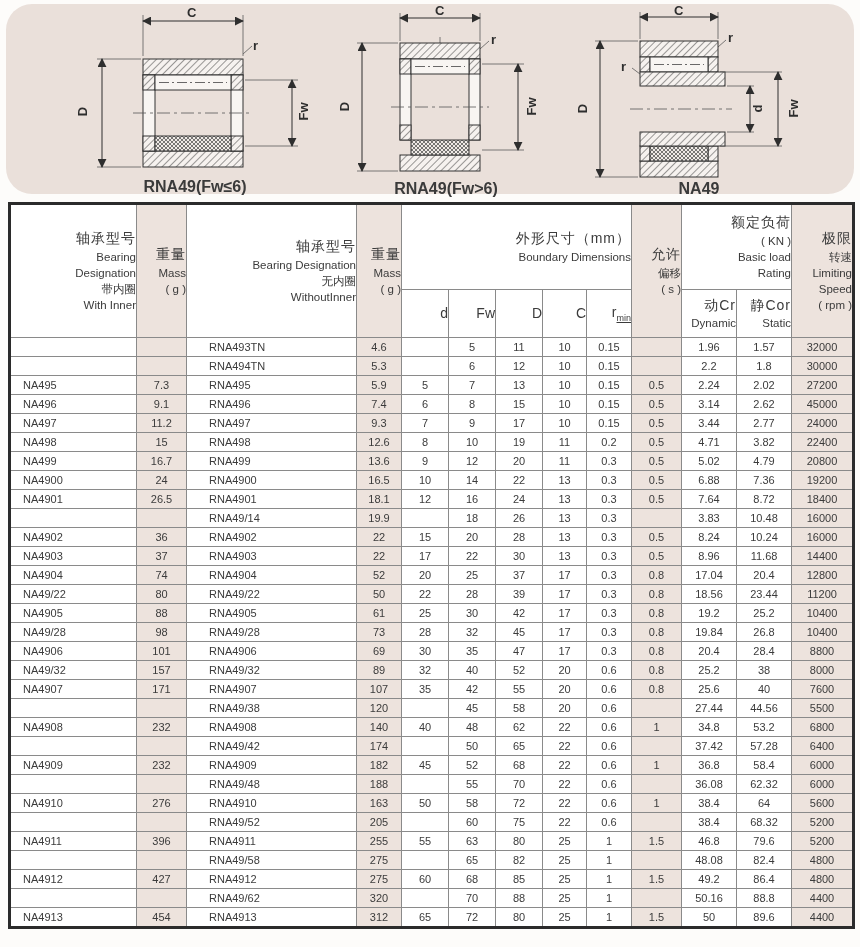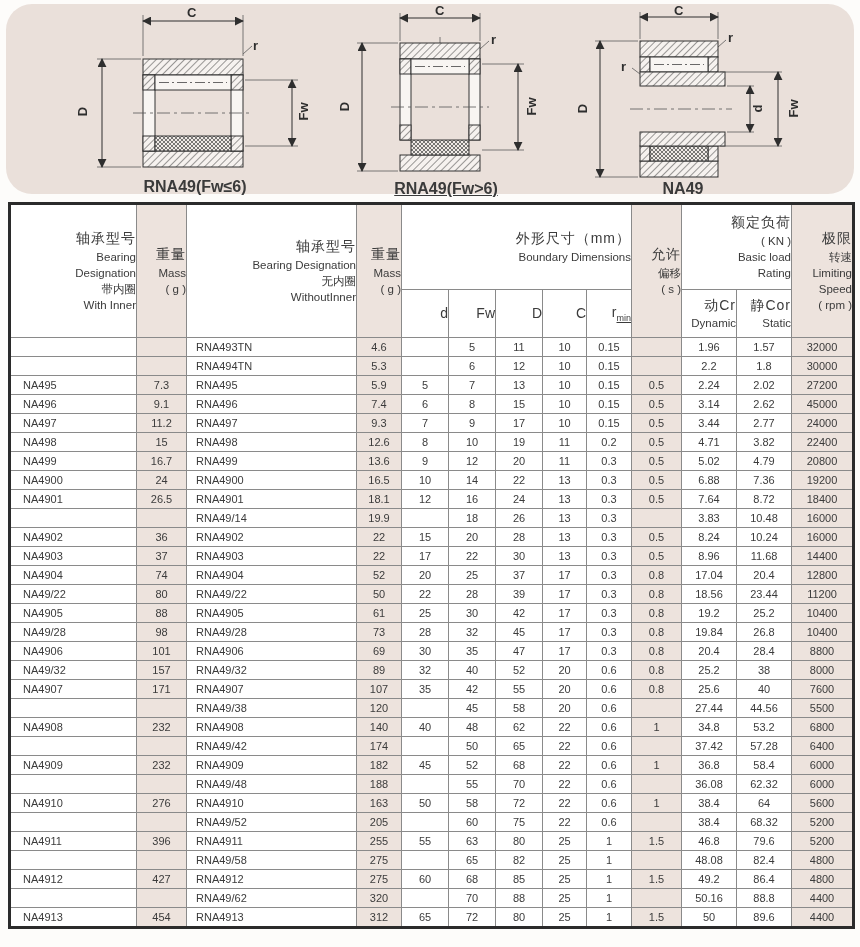--- a/index.html
+++ b/index.html
@@ -41,21 +41,21 @@
     text-align:right;white-space:pre-line;font-size:11.5px;line-height:1.4;
   }
   .spec th.cjk-lead::first-line{font-size:14px;letter-spacing:1px;}
   .spec th.dim{font-size:14px;}
   .spec th.dim sub{font-size:9px;text-decoration:underline;}
   .spec tbody td{
     height:18px;font-size:11px;text-align:center;line-height:18px;
     overflow:hidden;white-space:nowrap;
   }
   .spec td.left{text-align:left;padding-left:12px;}
-  .spec td.left.rna{padding-left:9px;}
+  .spec td.left.rna{padding-left:22px;}
   .shaded{background:#ede3dd;}
 </style>
 </head>
 <body>
 
 <div class="page">
 
   <div class="diagram-panel">
     <svg width="848" height="190" viewBox="0 0 848 190">
       <defs>
@@ -175,22 +175,22 @@
     <span class="dim-label" style="left:485px;top:29px;">r</span>
 
     <span class="dim-label" style="left:668px;top:0px;">C</span>
     <span class="dim-label rot" style="left:572px;top:98px;">D</span>
     <span class="dim-label rot" style="left:748px;top:98px;">d</span>
     <span class="dim-label rot" style="left:778px;top:98px;">Fw</span>
     <span class="dim-label" style="left:722px;top:27px;">r</span>
     <span class="dim-label" style="left:615px;top:56px;">r</span>
 
     <div class="caption" style="left:114px;top:174px;">RNA49(Fw≤6)</div>
-    <div class="caption" style="left:365px;top:176px;text-decoration:underline;">RNA49(Fw&gt;6)</div>
-    <div class="caption" style="left:602px;top:176px;">NA49</div>
+    <div class="caption" style="left:365px;top:176px;">RNA49(Fw&gt;6)</div>
+    <div class="caption" style="left:618px;top:176px;">NA49</div>
   </div>
 
   <table class="spec">
     <colgroup>
       <col style="width:127px">
         <col style="width:50px">
         <col style="width:170px">
         <col style="width:45px">
       <col style="width:47px">
         <col style="width:47px">

